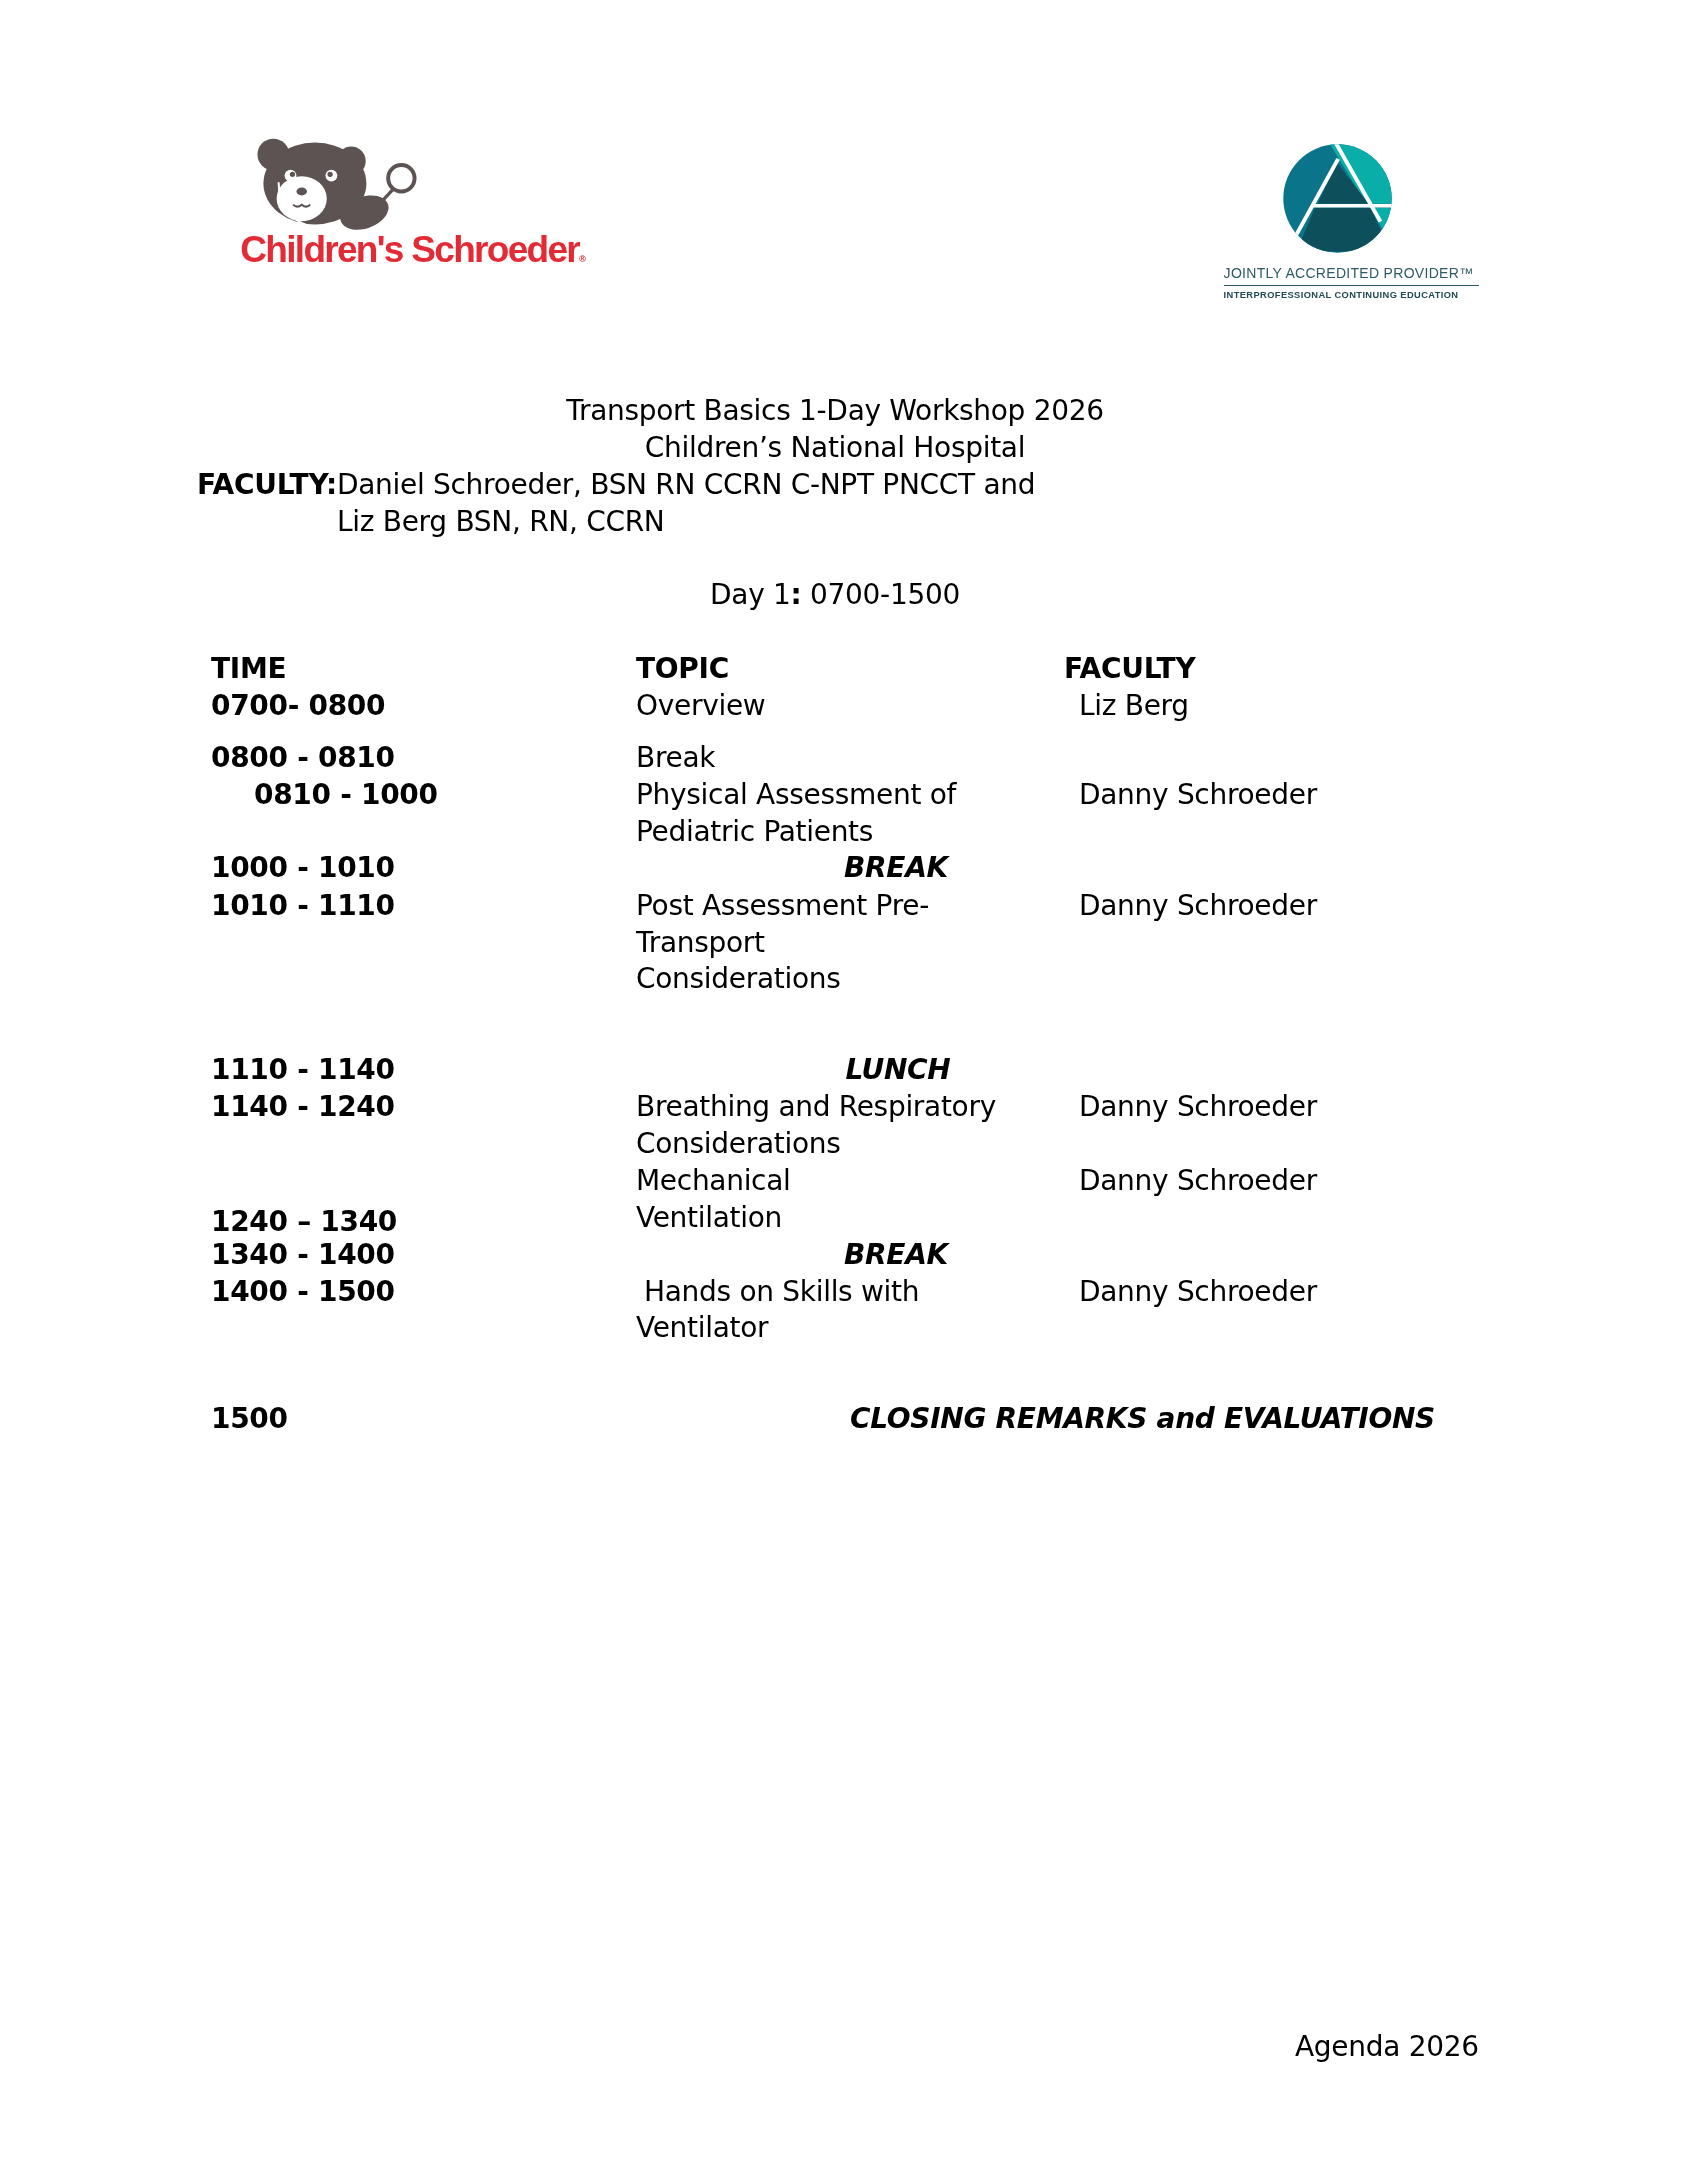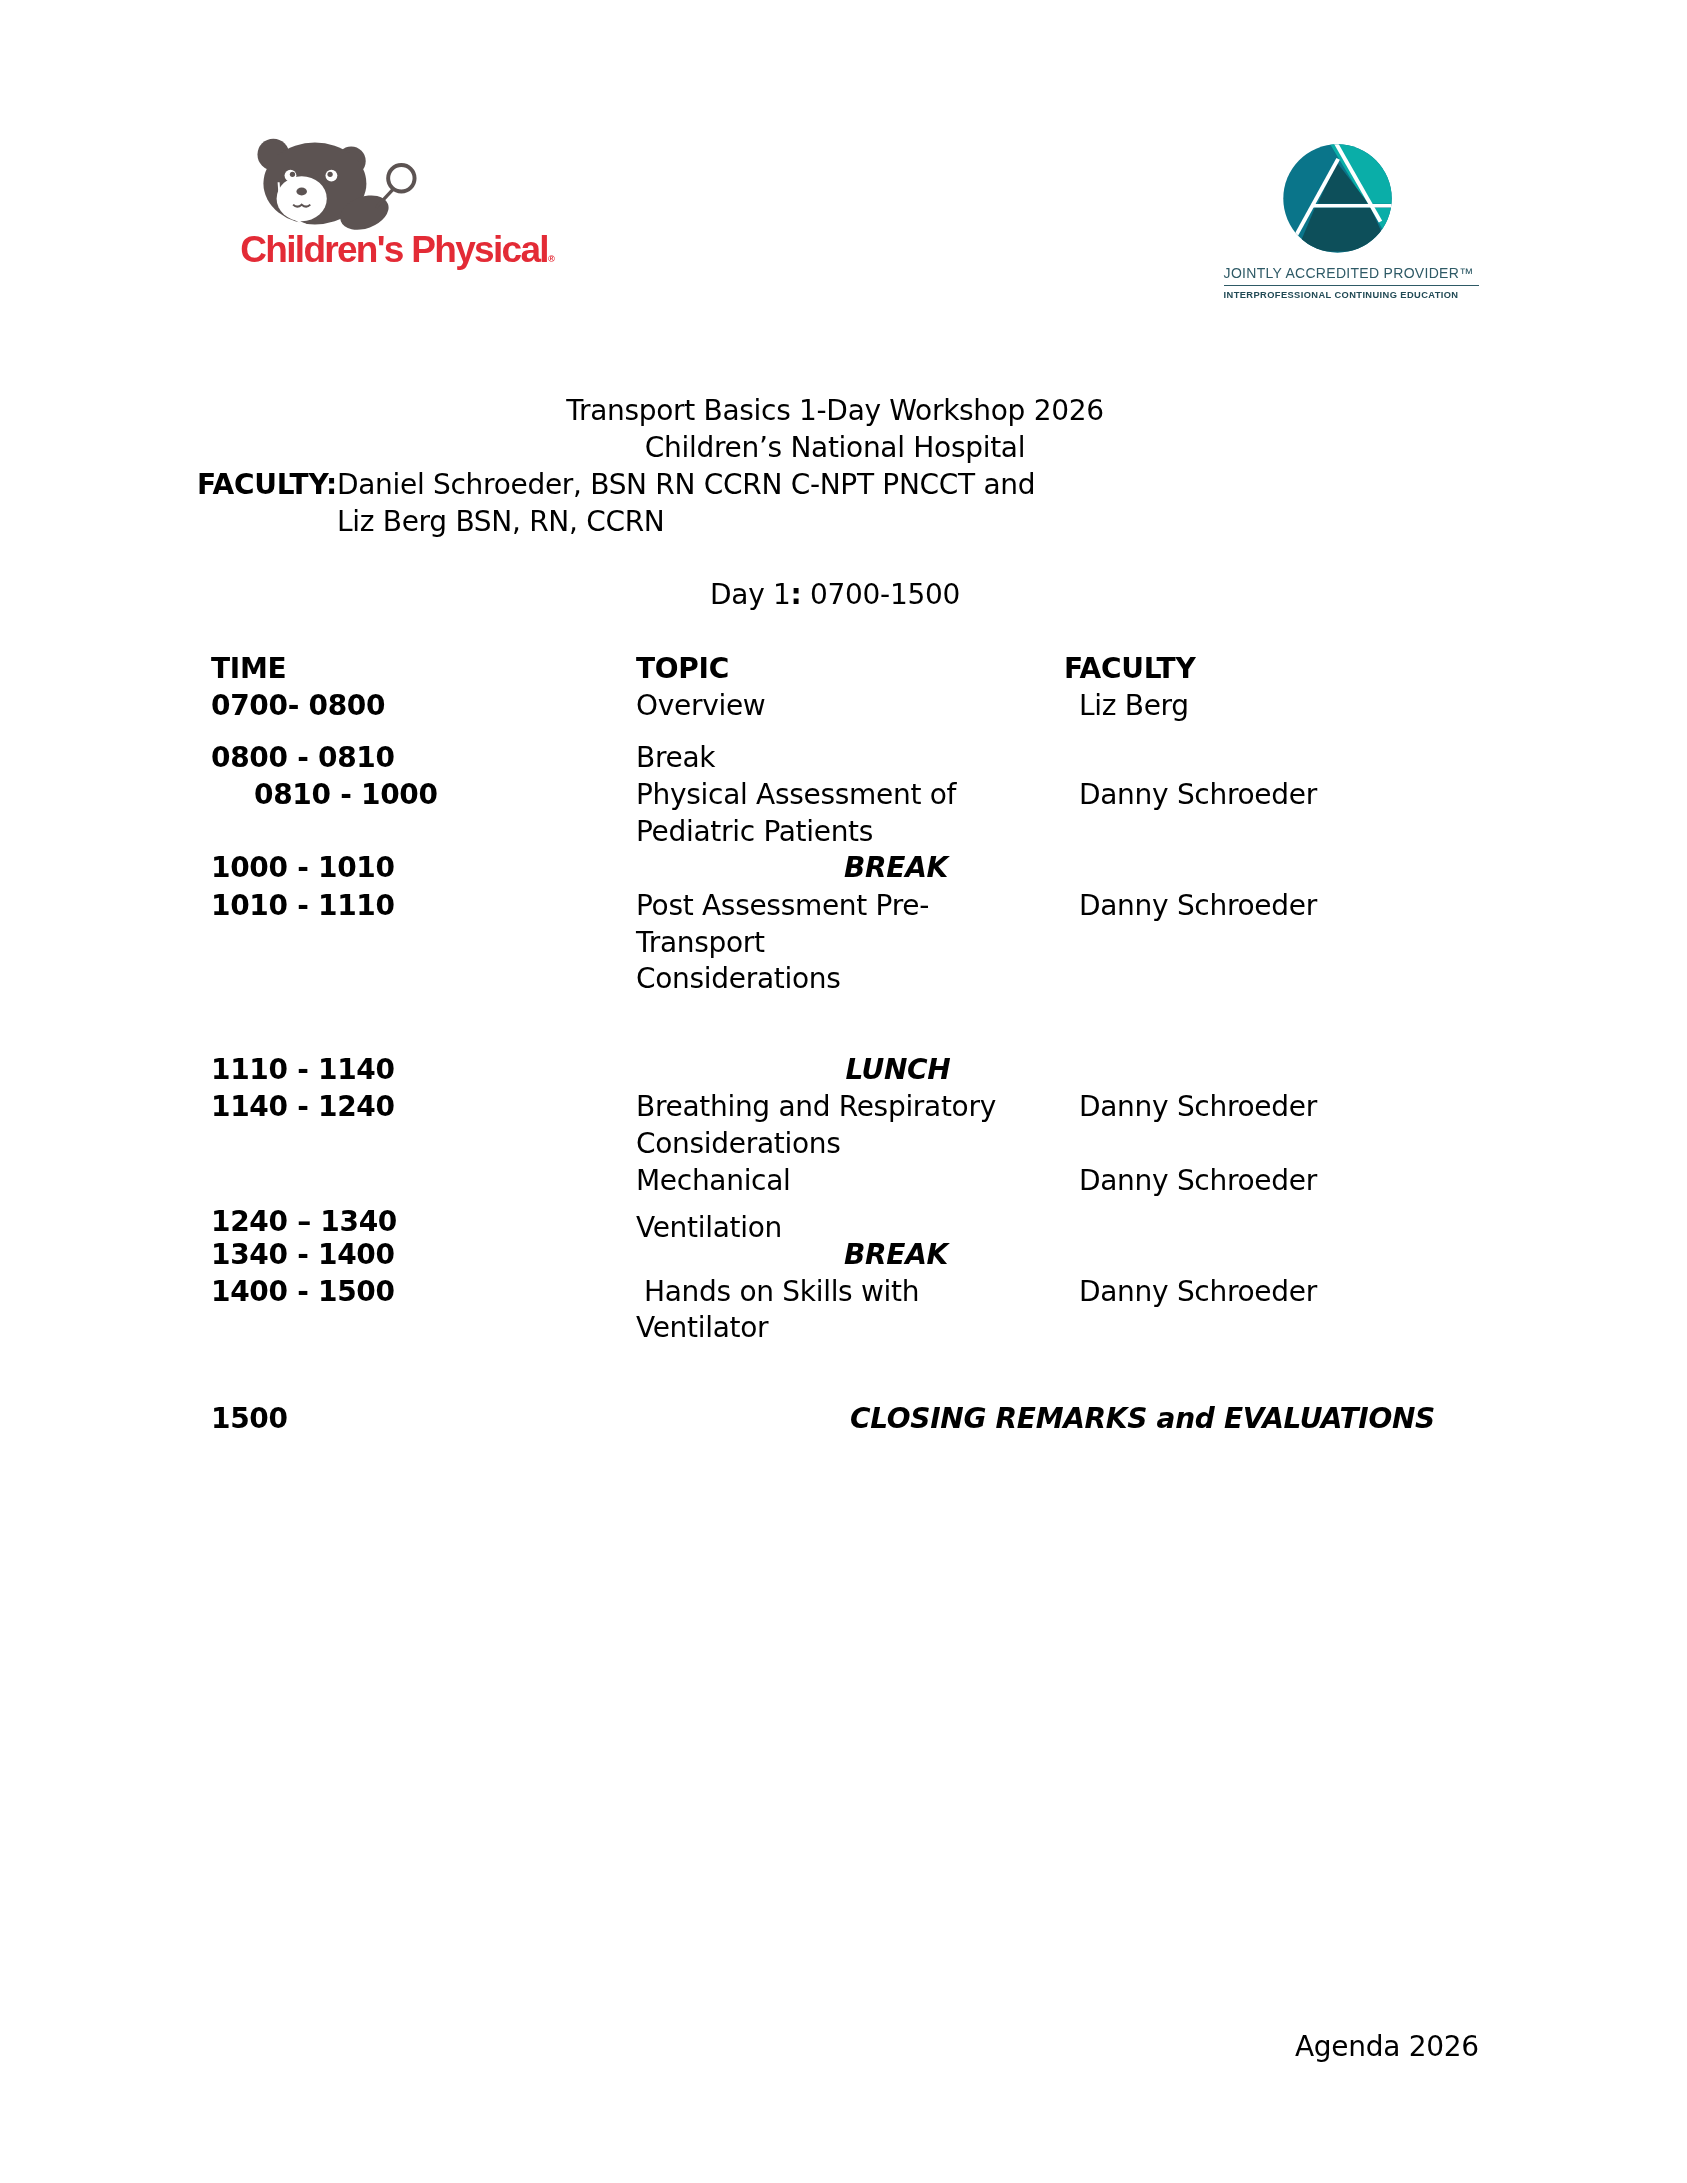--- a/index.html
+++ b/index.html
@@ -44,21 +44,21 @@
       <circle cx="61" cy="58" r="4" fill="#5c5352"></circle>
     <circle cx="120" cy="60" r="9" fill="#ffffff"></circle>
       <circle cx="118" cy="58" r="4" fill="#5c5352"></circle>
 
     <ellipse cx="170" cy="116" rx="38" ry="24" fill="#5c5352" transform="rotate(-20 170 116)"></ellipse>
 
     <line x1="188" y1="108" x2="214" y2="80" stroke="#5c5352" stroke-width="5"></line>
     <circle cx="226" cy="64" r="20" fill="none" stroke="#5c5352" stroke-width="6"></circle>
   </svg>
   <div class="cn-word">
-    <span>Children's Physical</span><span class="cn-reg">®</span>
+    <span>Children's Schroeder</span><span class="cn-reg">®</span>
   </div>
 </div>
 
 <div class="abs ja-logo">
   <svg width="119" height="119" viewBox="0 0 180 180" style="position:absolute;left:61px;top:0;">
     <defs>
         <clipPath id="jc">
           <circle cx="90" cy="90" r="82"></circle>
         </clipPath>
       </defs>
@@ -131,21 +131,21 @@
 <div>
   <div class="abs txt bold" style="left:211px;top:1088px;">1140 - 1240</div>
   <div class="abs txt" style="left:636px;top:1088px;">Breathing and Respiratory</div>
   <div class="abs txt" style="left:636px;top:1125px;">Considerations</div>
   <div class="abs txt" style="left:1079px;top:1088px;">Danny Schroeder</div>
 </div>
 
 <div>
   <div class="abs txt bold" style="left:211px;top:1162px;margin-top:41px;">1240 – 1340</div>
   <div class="abs txt" style="left:636px;top:1162px;">Mechanical</div>
-  <div class="abs txt" style="left:636px;top:1199px;margin-top:10px;">Ventilation</div>
+  <div class="abs txt" style="left:636px;top:1199px;">Ventilation</div>
   <div class="abs txt" style="left:1079px;top:1162px;">Danny Schroeder</div>
 </div>
 
 <div>
   <div class="abs txt bold" style="left:211px;top:1236px;">1340 - 1400</div>
   <div class="abs txt bi center" style="left:896px;top:1236px;">BREAK</div>
 </div>
 
 <div>
   <div class="abs txt bold" style="left:211px;top:1273px;">1400 - 1500</div>

